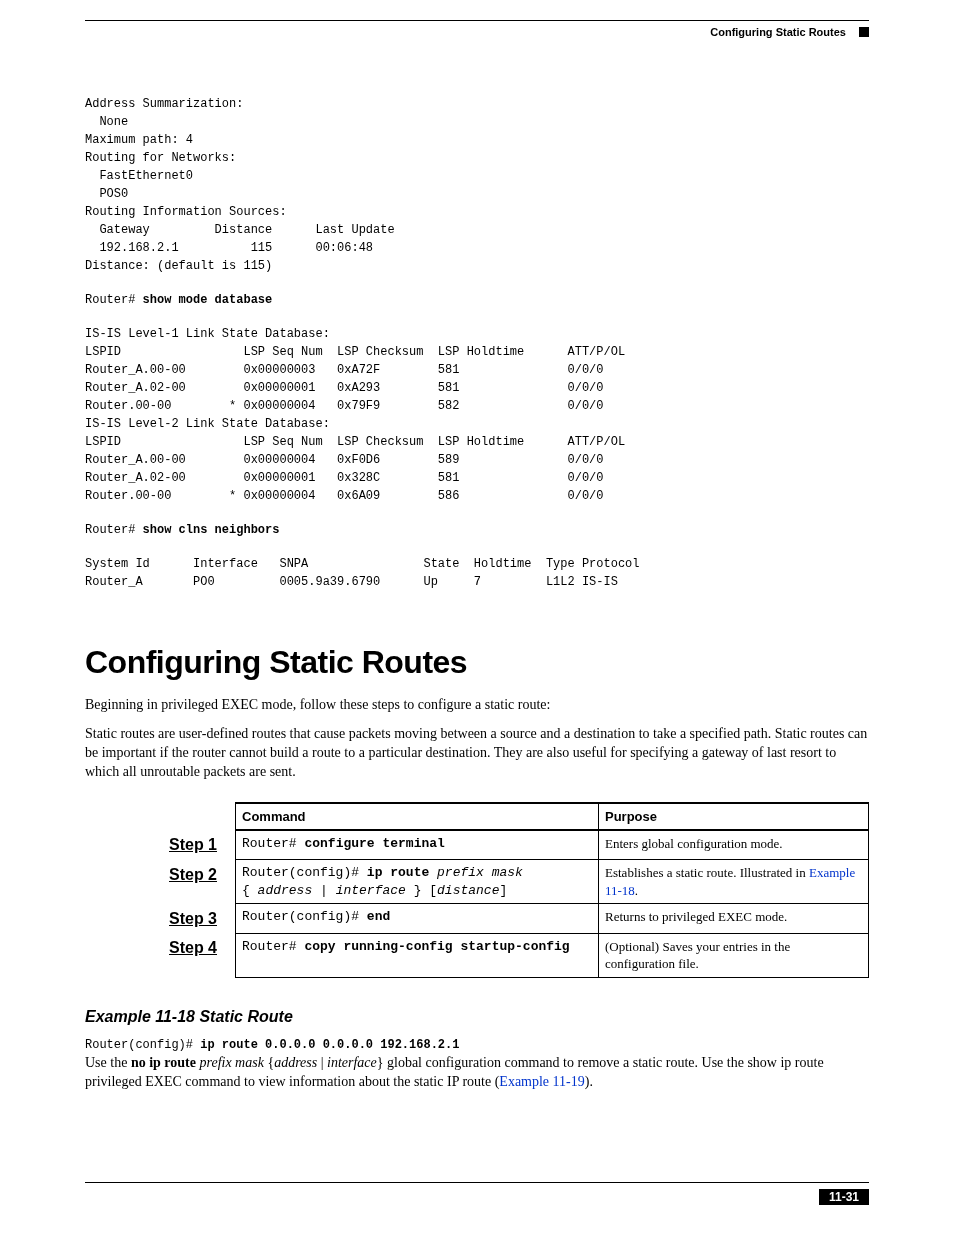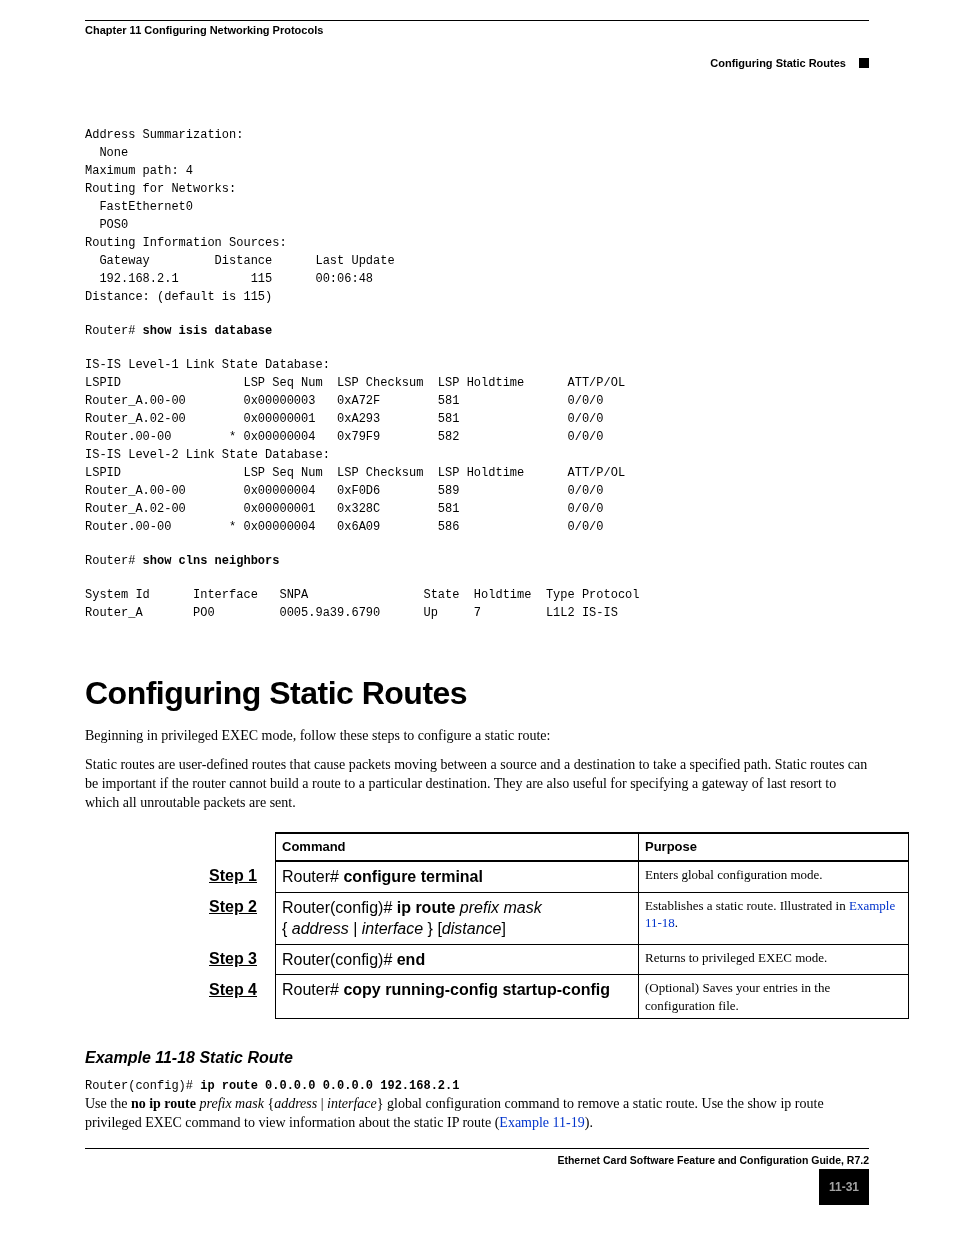--- a/index.html
+++ b/index.html
@@ -108,22 +108,22 @@
   table.cmd-table td.cmd, table.cmd-table td.purpose {
     border-bottom: 1px solid #000;
     border-left: 1px solid #000;
     border-right: 1px solid #000;
   }
   table.cmd-table tr.first-data td.cmd,
   table.cmd-table tr.first-data td.purpose {
     border-top: 0;
   }
   table.cmd-table td.cmd {
-    font-family: Liberation Sans, sans-serif;
-    font-size: 16px;
+    font-family: Liberation Mono, monospace;
+    font-size: 13px;
     width: 350px;
   }
   table.cmd-table td.cmd b { font-weight: bold; }
   table.cmd-table td.cmd i { font-style: italic; }
   table.cmd-table td.purpose {
     font-size: 13px;
   }
   a.link { color: #0033cc; text-decoration: none; }
   .example-title {
     font-family: Arial, Helvetica, sans-serif;
@@ -146,54 +146,53 @@
   }
   .footer-line1 {
     font-family: Arial, Helvetica, sans-serif;
     font-size: 10.5px;
     font-weight: bold;
     text-align: right;
   }
   .footer-pagenum {
     display: inline-block;
     background: #000;
-    color: #a3a3a3;
+    color: #ffffff;
     font-family: Arial, Helvetica, sans-serif;
     font-weight: bold;
     font-size: 12px;
-    padding: 10px 10px;
+    padding: 0 10px;
     margin-top: 2px;
     float: right;
   }
   .footer-wrap { overflow: hidden; }
 </style>
 </head>
 <body>
 
 <div class="page">
 
   <div class="top-rule"></div>
-  <div class="chapter-line">Chapter 11 Configuring Networking Protocols</div>
   <div class="section-header-line">
     <span>Configuring Static Routes</span>
     <span class="black-square"></span>
   </div>
 
   <div class="content-indent pre-gap">
     <pre class="mono">Address Summarization:
   None
 Maximum path: 4
 Routing for Networks:
   FastEthernet0
   POS0
 Routing Information Sources:
   Gateway         Distance      Last Update
   192.168.2.1          115      00:06:48
 Distance: (default is 115)</pre>
-    <pre class="mono" style="margin-top:16px;"><span>Router# </span><b>show isis database</b></pre>
+    <pre class="mono" style="margin-top:16px;"><span>Router# </span><b>show mode database</b></pre>
     <pre class="mono" style="margin-top:16px;">IS-IS Level-1 Link State Database:
 LSPID                 LSP Seq Num  LSP Checksum  LSP Holdtime      ATT/P/OL
 Router_A.00-00        0x00000003   0xA72F        581               0/0/0
 Router_A.02-00        0x00000001   0xA293        581               0/0/0
 Router.00-00        * 0x00000004   0x79F9        582               0/0/0
 IS-IS Level-2 Link State Database:
 LSPID                 LSP Seq Num  LSP Checksum  LSP Holdtime      ATT/P/OL
 Router_A.00-00        0x00000004   0xF0D6        589               0/0/0
 Router_A.02-00        0x00000001   0x328C        581               0/0/0
 Router.00-00        * 0x00000004   0x6A09        586               0/0/0</pre>
@@ -202,21 +201,21 @@
 Router_A       PO0         0005.9a39.6790      Up     7         L1L2 IS-IS</pre>
   </div>
 
   <h1 class="section-title">Configuring Static Routes</h1>
 
   <div class="content-indent">
     <p class="body">Beginning in privileged EXEC mode, follow these steps to configure a static route:</p>
     <p class="body">Static routes are user-defined routes that cause packets moving between a source and a destination to take a specified path. Static routes can be important if the router cannot build a route to a particular destination. They are also useful for specifying a gateway of last resort to which all unroutable packets are sent.</p>
   </div>
 
-  <table class="cmd-table" style="margin-left:118px; width:706px;">
+  <table class="cmd-table" style="margin-left:78px; width:706px;">
     <colgroup>
       <col style="width:64px;">
       <col style="width:350px;">
       <col>
     </colgroup>
     <thead>
       <tr>
         <th class="step-head"></th>
         <th class="cmd-head">Command</th>
         <th class="cmd-head">Purpose</th>
@@ -250,19 +249,18 @@
     <div class="example-title">Example 11-18 Static Route</div>
     <pre class="mono"><span>Router(config)# </span><b>ip route 0.0.0.0 0.0.0.0 192.168.2.1</b></pre>
 
     <p class="body after-example">
       <span>Use the </span><b>no ip route</b><i> prefix mask </i>{<i>address</i> | <i>interface</i>}<span> global configuration command to remove a static route. Use the show ip route privileged EXEC command to view information about the static IP route (</span><a class="link">Example 11-19</a><span>).</span>
     </p>
   </div>
 
   <div class="footer">
     <div class="footer-rule"></div>
-    <div class="footer-line1">Ethernet Card Software Feature and Configuration Guide, R7.2</div>
     <div class="footer-wrap">
       <span class="footer-pagenum">11-31</span>
     </div>
   </div>
 
 </div>
 
 </body></html>

